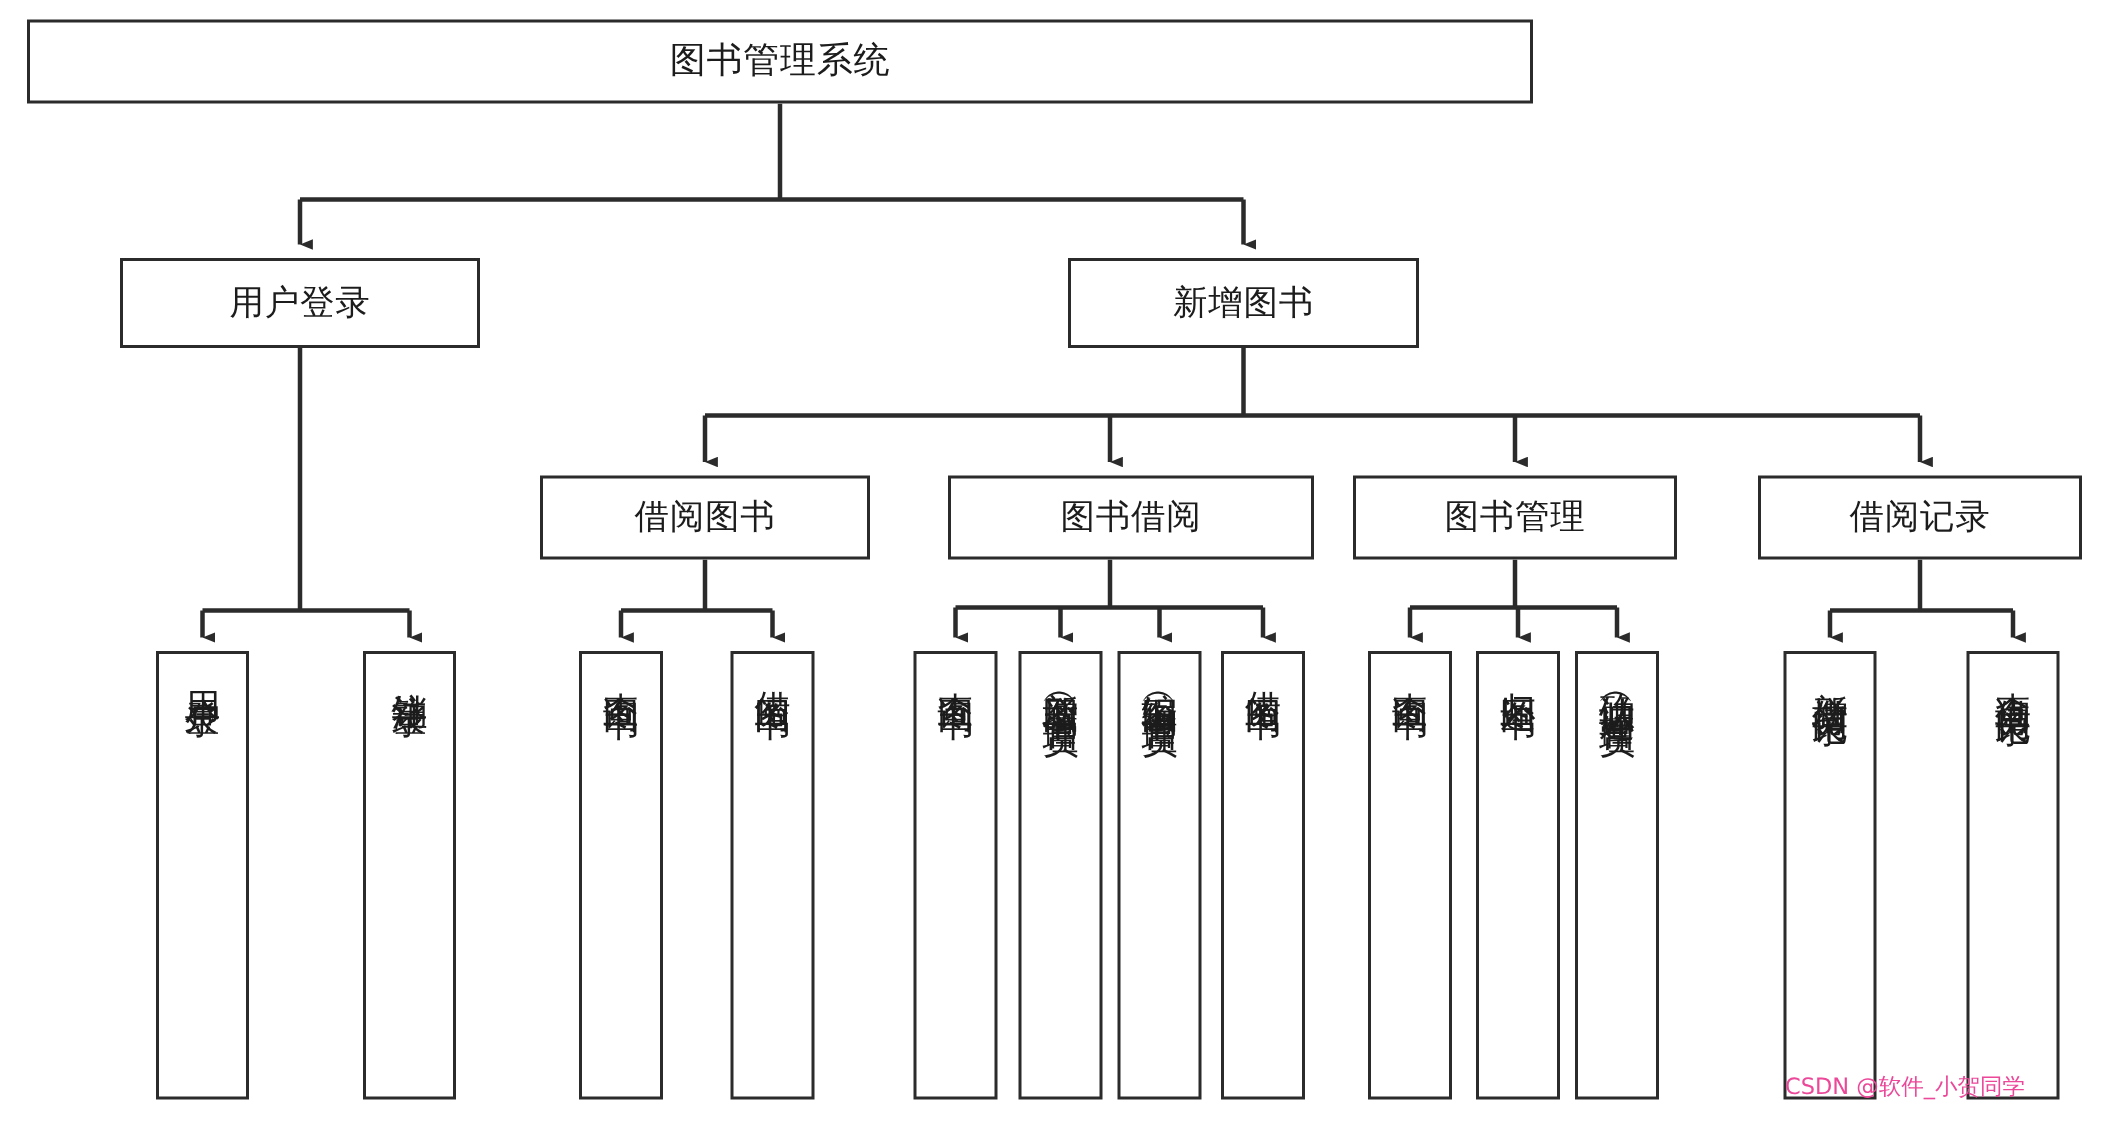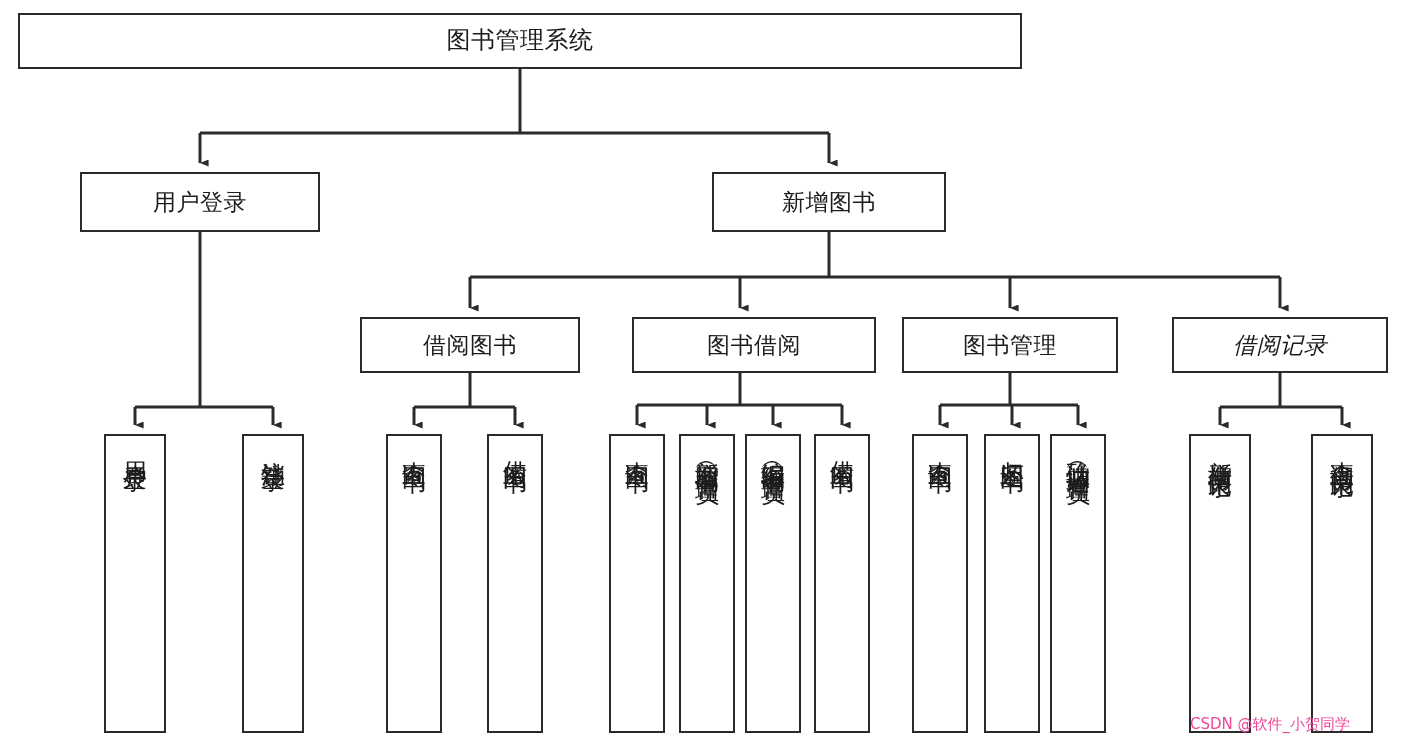--- a/index.html
+++ b/index.html
@@ -148,21 +148,21 @@
 
   <div class="node horiz" style="left:360px; top:317px; width:220px; height:56px;">
     <span class="node-label">借阅图书</span>
   </div>
   <div class="node horiz" style="left:632px; top:317px; width:244px; height:56px;">
     <span class="node-label">图书借阅</span>
   </div>
   <div class="node horiz" style="left:902px; top:317px; width:216px; height:56px;">
     <span class="node-label">图书管理</span>
   </div>
-  <div class="node horiz" style="left:1172px; top:317px; width:216px; height:56px;font-style:italic;">
+  <div class="node horiz" style="left:1172px; top:317px; width:216px; height:56px;">
     <span class="node-label">借阅记录</span>
   </div>
 
   <div class="node leaf" style="left:104px; top:434px; width:62px; height:299px;">
     <span class="node-label">用户登录</span>
   </div>
   <div class="node leaf" style="left:242px; top:434px; width:62px; height:299px;">
     <span class="node-label">注销登录</span>
   </div>
 

